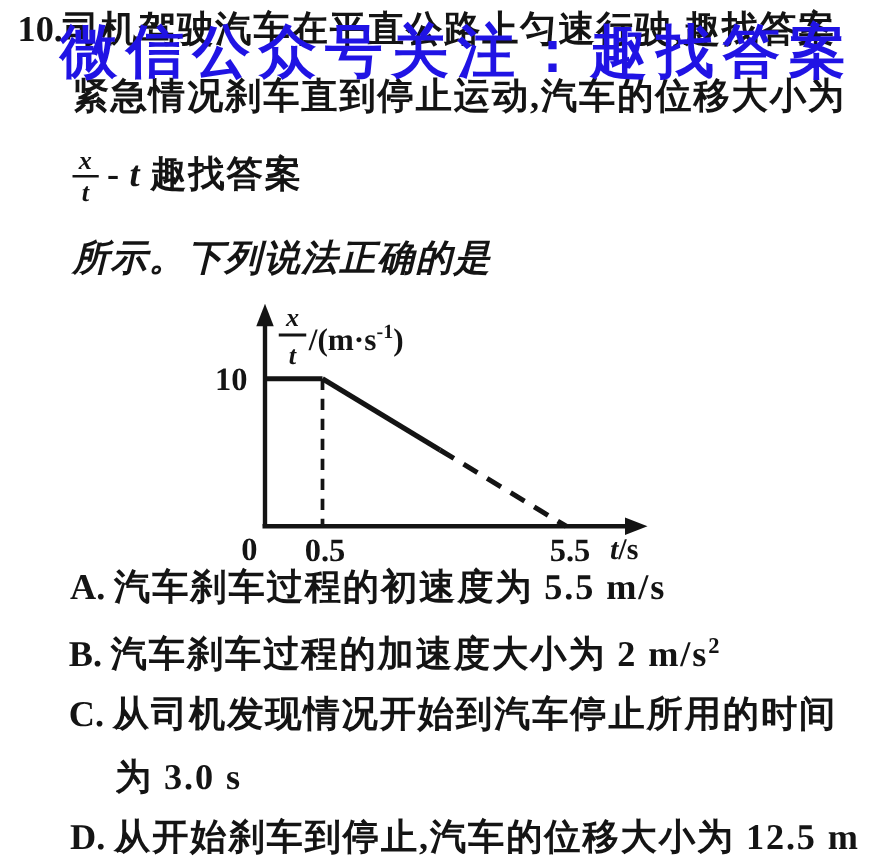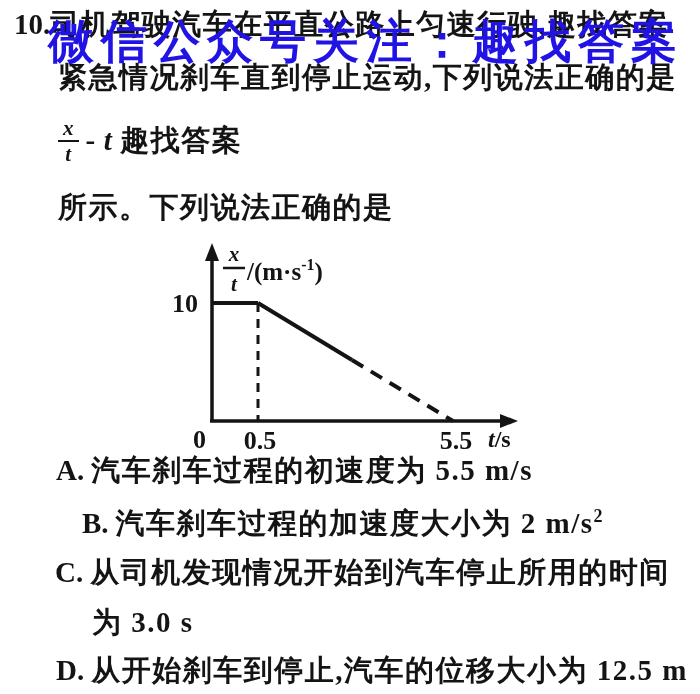--- a/index.html
+++ b/index.html
@@ -21,21 +21,21 @@
     white-space: nowrap;
     line-height: 1.15;
   }
   #q-line1 { top: 8px; left: 14px; }
   #q-line1 .q-num { margin-right: 0; letter-spacing: 0; }
   #q-line2 { top: 61px; left: 58px; }
   #q-line3 {
     top: 112px; left: 58px;
     display: flex; align-items: center; gap: 7px; height: 58px;
   }
-  #q-line4 { top: 191px; left: 58px; }
+  #q-line4 { top: 191px; left: 58px; font-style: italic; }
 
   .frac {
     display: inline-flex; flex-direction: column; align-items: center;
     font-style: italic; font-size: 21px; font-weight: 700;
     line-height: 1.05; letter-spacing: 0;
   }
   .frac .num { padding: 0 5px 1px 5px; border-bottom: 2px solid #141414; }
   .frac .den { padding-top: 1px; }
   .var-t { font-style: italic; }
 
@@ -55,36 +55,36 @@
     font-weight: 700; fill: #141414;
   }
 
   
   .opt {
     font-size: 29px; font-weight: 700; letter-spacing: 1.5px;
     white-space: nowrap; line-height: 1.15;
   }
   .opt .opt-label { margin-right: 7px; letter-spacing: 0; }
   #opt-a { top: 454px; left: 56px; }
-  #opt-b { top: 506px; left: 55px; margin-left: 27px; }
+  #opt-b { top: 506px; left: 55px; }
   #opt-c { top: 556px; left: 55px; font-family: Liberation Serif, serif; }
   #opt-c2 { top: 606px; left: 92px; }
   #opt-d { top: 654px; left: 56px; text-align: right; }
   sup.sq { font-size: 18px; vertical-align: super; letter-spacing: 0; }
 </style>
 </head>
 <body>
 
 <div class="abs qline" id="q-line1">
   <span class="q-num">10.</span><span>司机驾驶汽车在平直公路上匀速行驶,趣找答案</span>
 </div>
 
 <div class="abs" id="watermark" style="color: rgb(32, 19, 228);">微信公众号关注：趣找答案</div>
 
-<div class="abs qline" id="q-line2">紧急情况刹车直到停止运动,下列说法正确的是</div>
+<div class="abs qline" id="q-line2">紧急情况刹车直到停止运动,汽车的位移大小为</div>
 
 <div class="abs qline" id="q-line3">
   <span class="frac">
     <span class="num">x</span>
     <span class="den">t</span>
   </span>
   <span>-</span>
   <span class="var-t">t</span>
   <span>趣找答案</span>
 </div>

